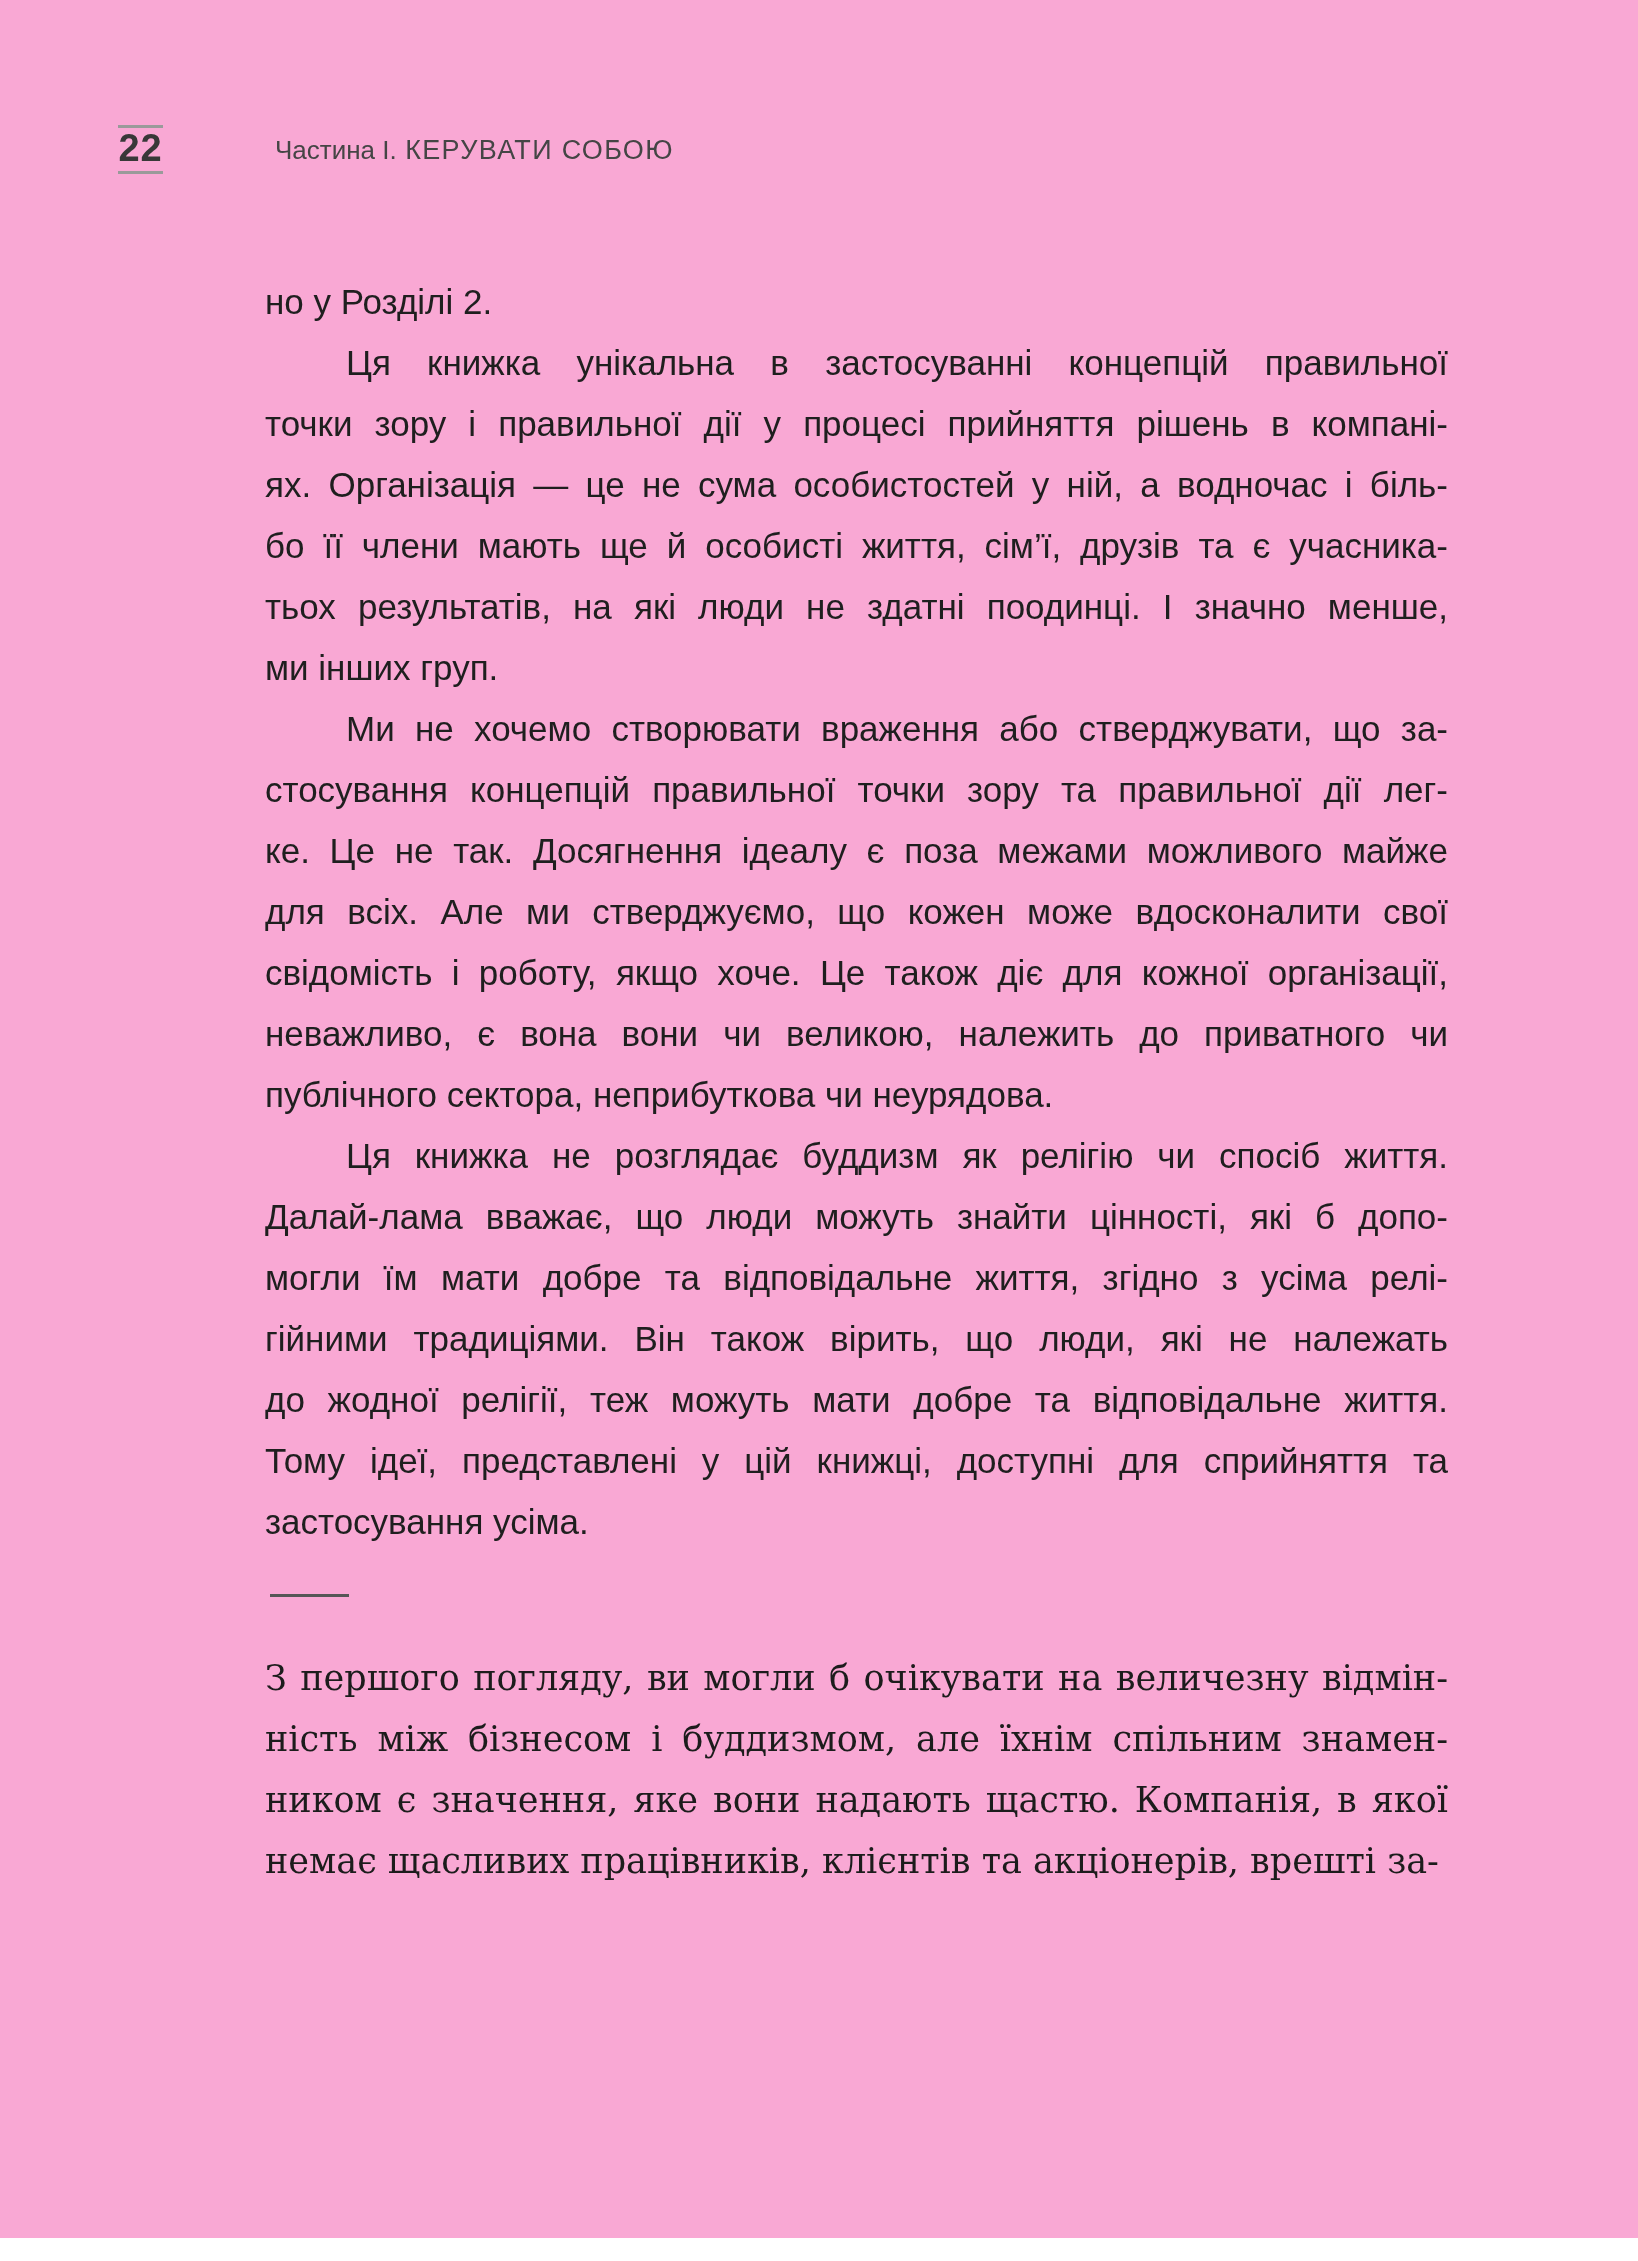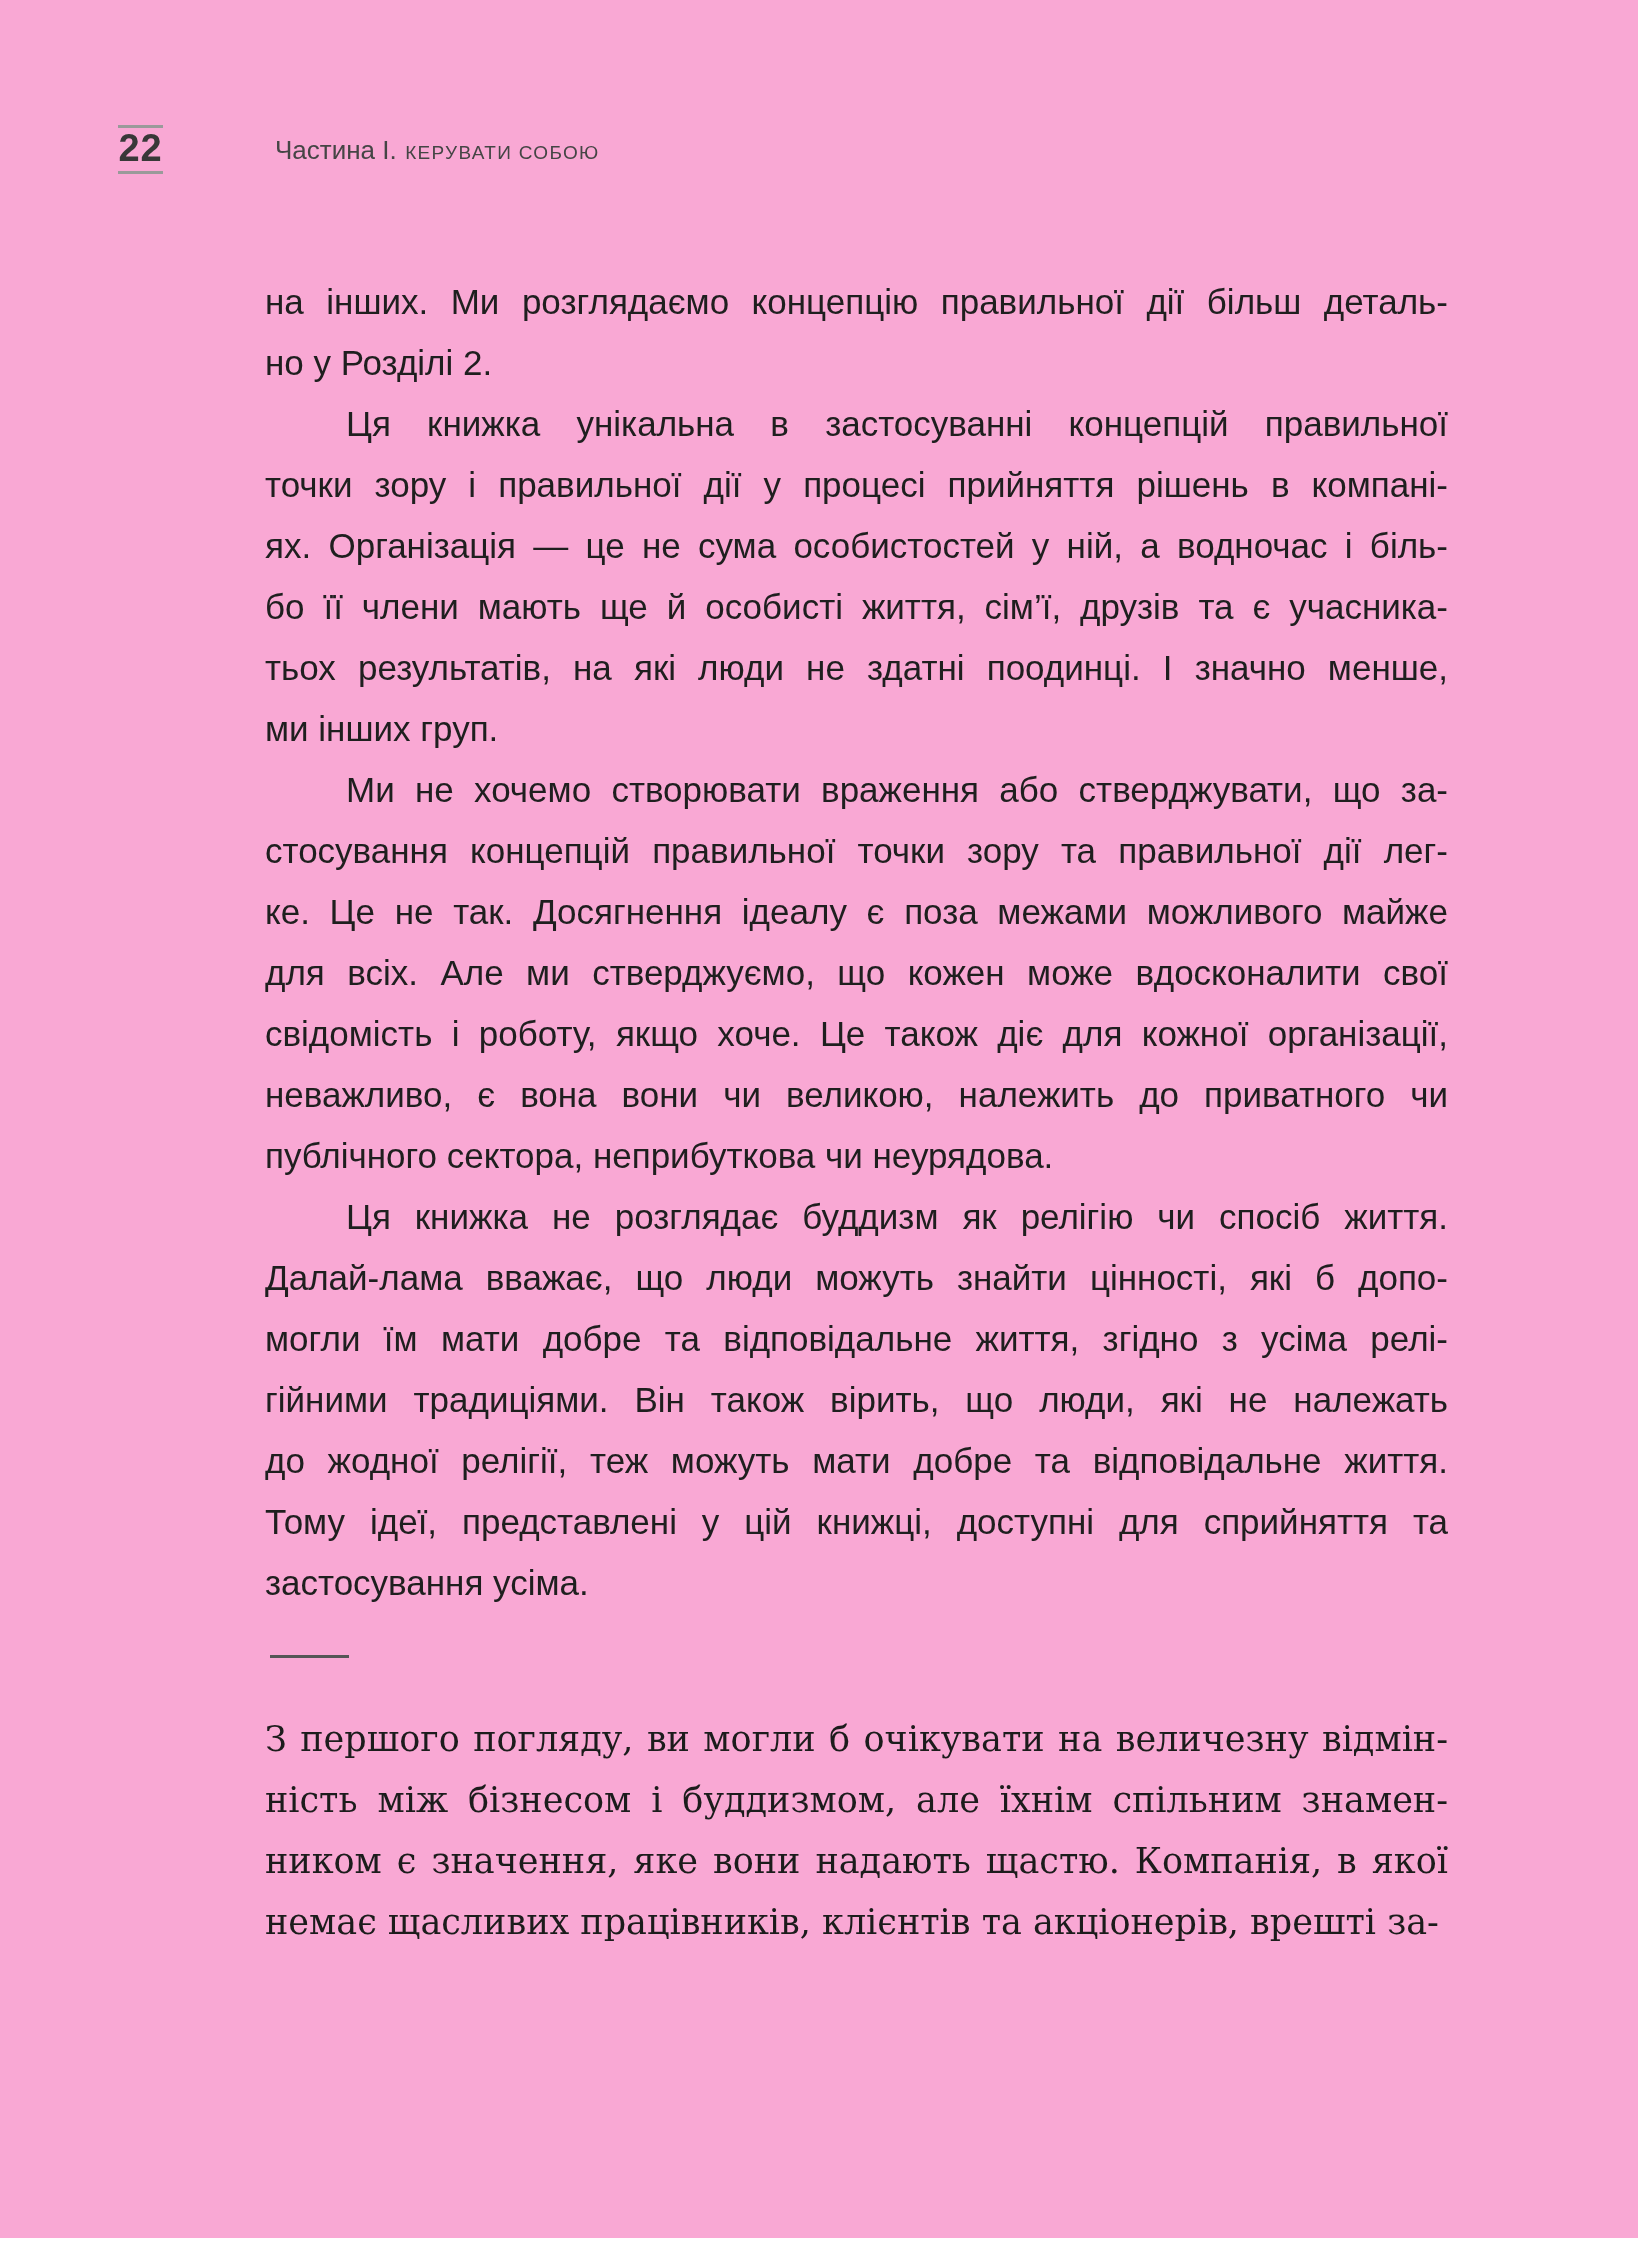--- a/index.html
+++ b/index.html
@@ -51,21 +51,21 @@
     left: 275px;
     top: 131px;
     line-height: 38px;
     white-space: nowrap;
     color: #454545;
   }
   .running-head .rh-part1 {
     font-size: 26px;
   }
   .running-head .rh-part2 {
-    font-size: 19px;
+    font-size: 27px;
     text-transform: uppercase;
     letter-spacing: 1.3px;
     margin-left: 8.5px;
   }
 
   
   .text-block {
     position: absolute;
     left: 265px;
     top: 271px;
@@ -110,21 +110,20 @@
       <div class="folio-number">22</div>
       <div class="folio-rule bottom"></div>
     </div>
     <div class="running-head">
       <span class="rh-part1">Частина І.</span><span class="rh-part2">Керувати собою</span>
     </div>
   </header>
 
   <main class="text-block" id="text-block">
       <div class="para sans">
-        <div class="ln">на інших. Ми розглядаємо концепцію правильної дії більш деталь-</div>
         <div class="ln ln-last">но у Розділі 2.</div>
       </div>
       <div class="para sans">
         <div class="ln ln-indent">Ця книжка унікальна в застосуванні концепцій правильної</div>
         <div class="ln">точки зору і правильної дії у процесі прийняття рішень в компані-</div>
         <div class="ln">ях. Організація — це не сума особистостей у ній, а водночас і біль-</div>
         <div class="ln">бо її члени мають ще й особисті життя, сім’ї, друзів та є учасника-</div>
         <div class="ln">тьох результатів, на які люди не здатні поодинці. І значно менше,</div>
         <div class="ln ln-last">ми інших груп.</div>
       </div>

